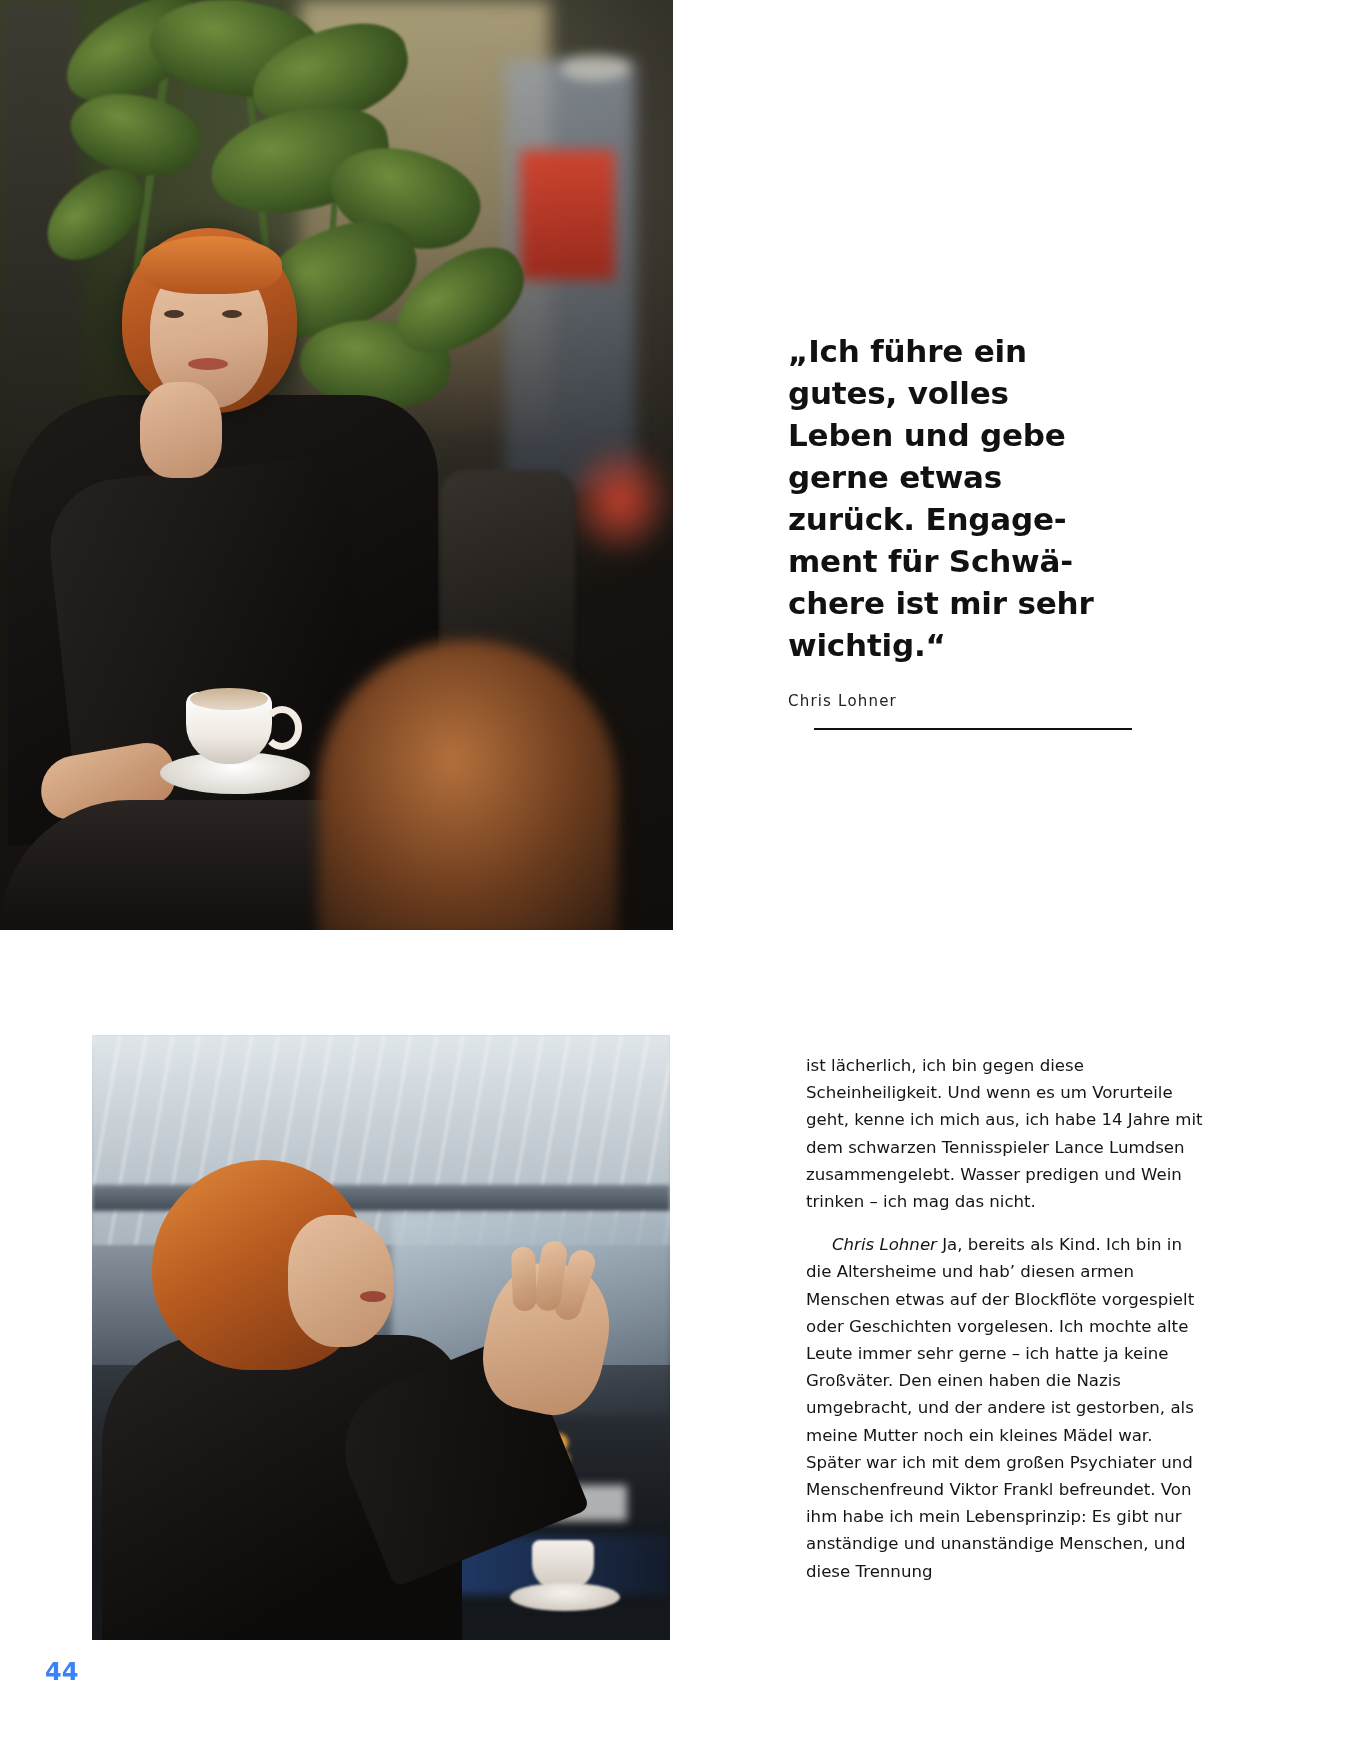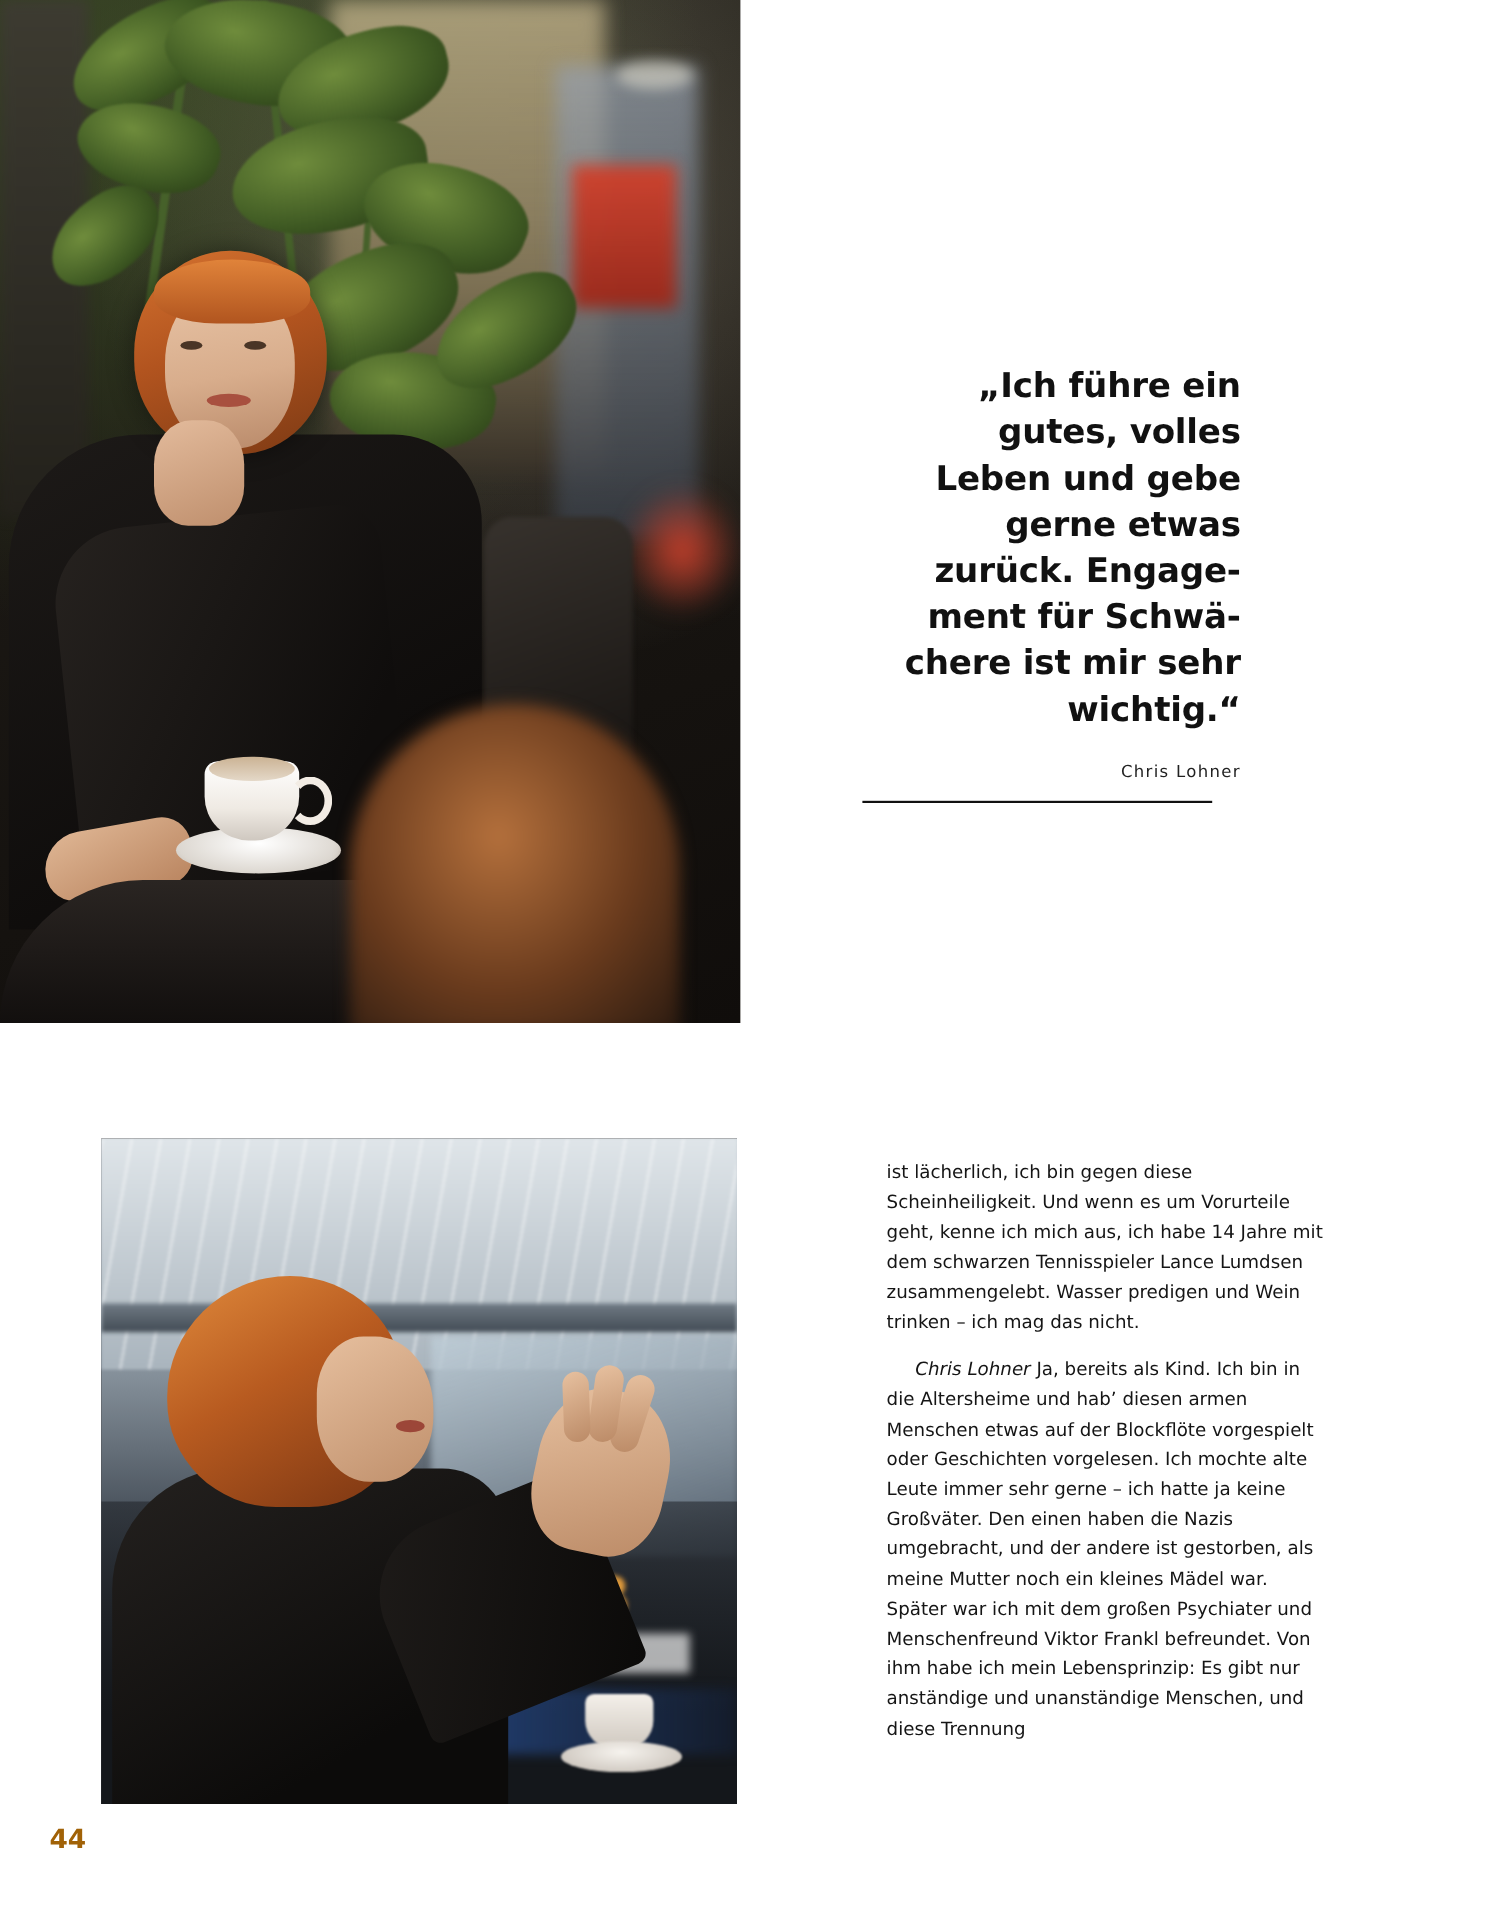--- a/index.html
+++ b/index.html
@@ -164,24 +164,24 @@
   .pt-blurhead {
     position: absolute; left: 318px; top: 640px; width: 300px; height: 300px;
     border-radius: 50% 50% 0 0;
     background: radial-gradient(ellipse at 45% 40%, #b4703c 0%, #6a3b1d 55%, #2a1a10 100%);
     filter: blur(7px);
   }
 
   
   .quote-block {
     position: absolute;
-    left: 758px;
+    left: 788px;
     top: 330px;
     width: 370px;
-    text-align: right;
+    text-align: left;
   }
   .quote-text {
     font-family: "DejaVu Sans", sans-serif;
     font-weight: bold;
     font-size: 31px;
     line-height: 42px;
     letter-spacing: -0.2px;
     color: #111111;
     white-space: pre-line;
   }
@@ -335,21 +335,21 @@
     font-style: italic;
   }
 
   
   .page-number {
     position: absolute;
     left: 45px;
     top: 1658px;
     font-weight: bold;
     font-size: 24px;
-    color: #a16207;
+    color: #3b82f6;
   }
 </style>
 </head>
 <body>
 
 <div class="photo-top">
   <div class="pt-bg"></div>
   <div class="pt-panel-a"></div>
   <div class="pt-panel-b"></div>
   <div class="pt-window"></div>

